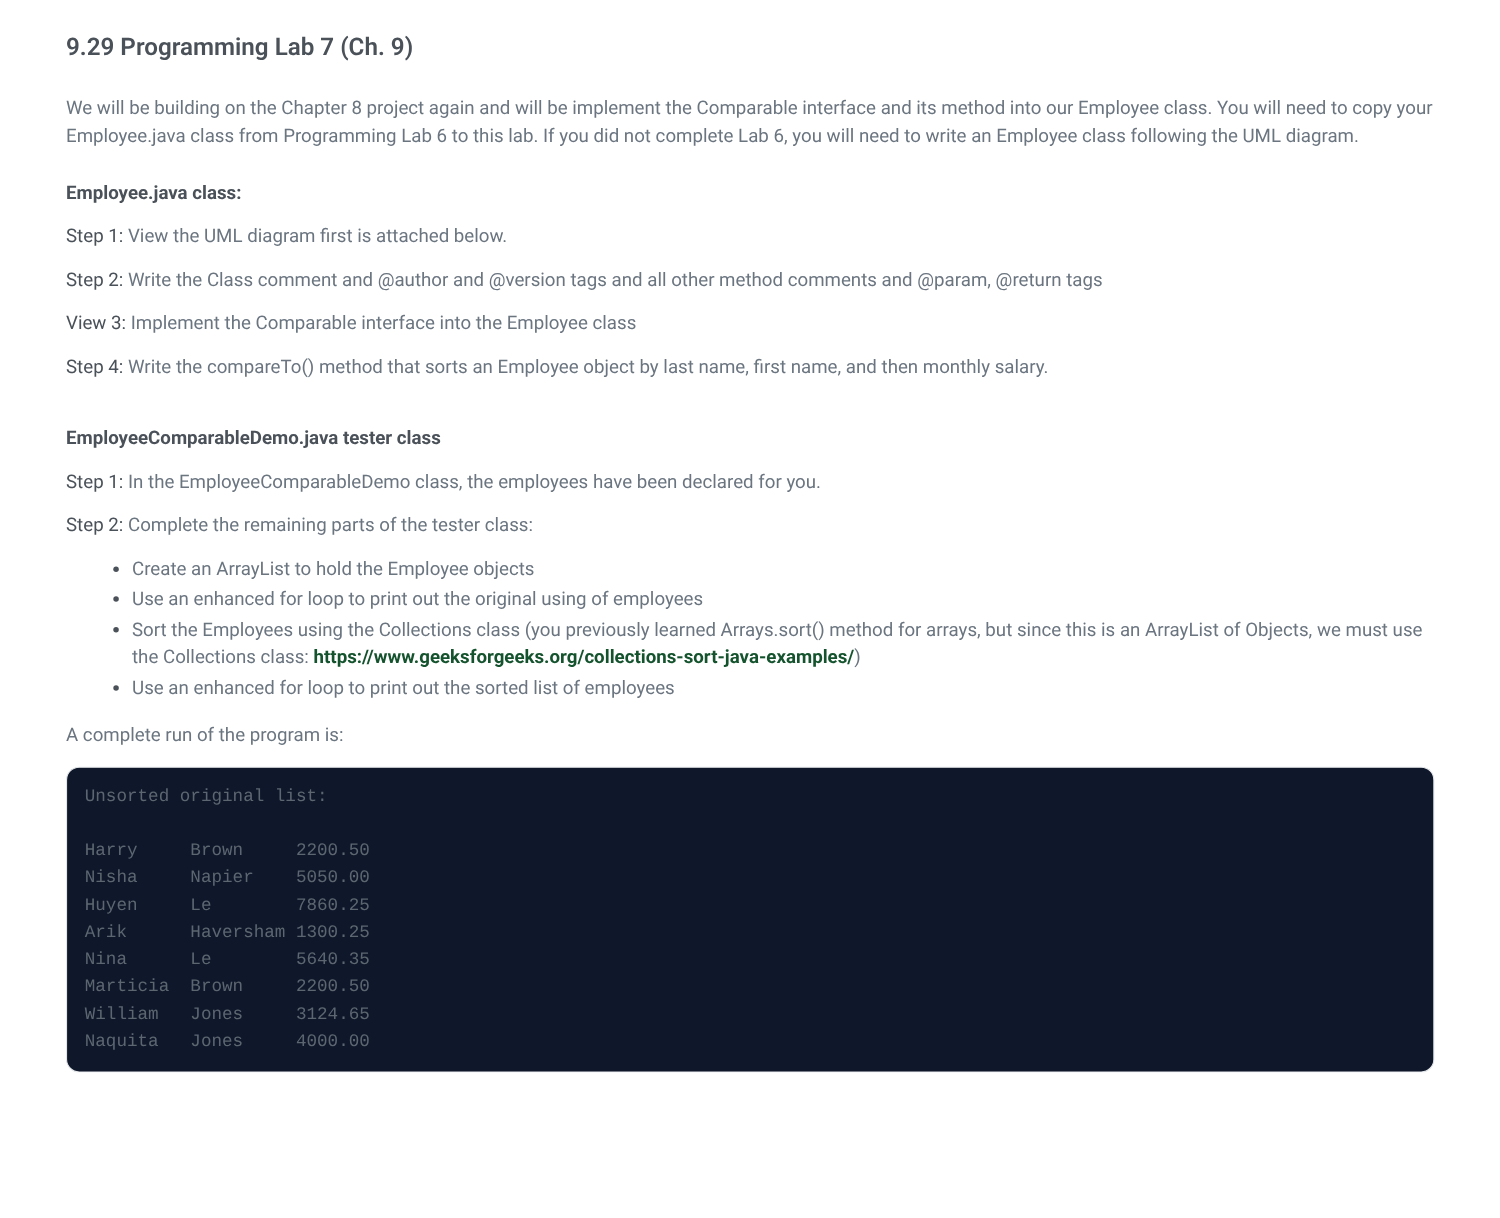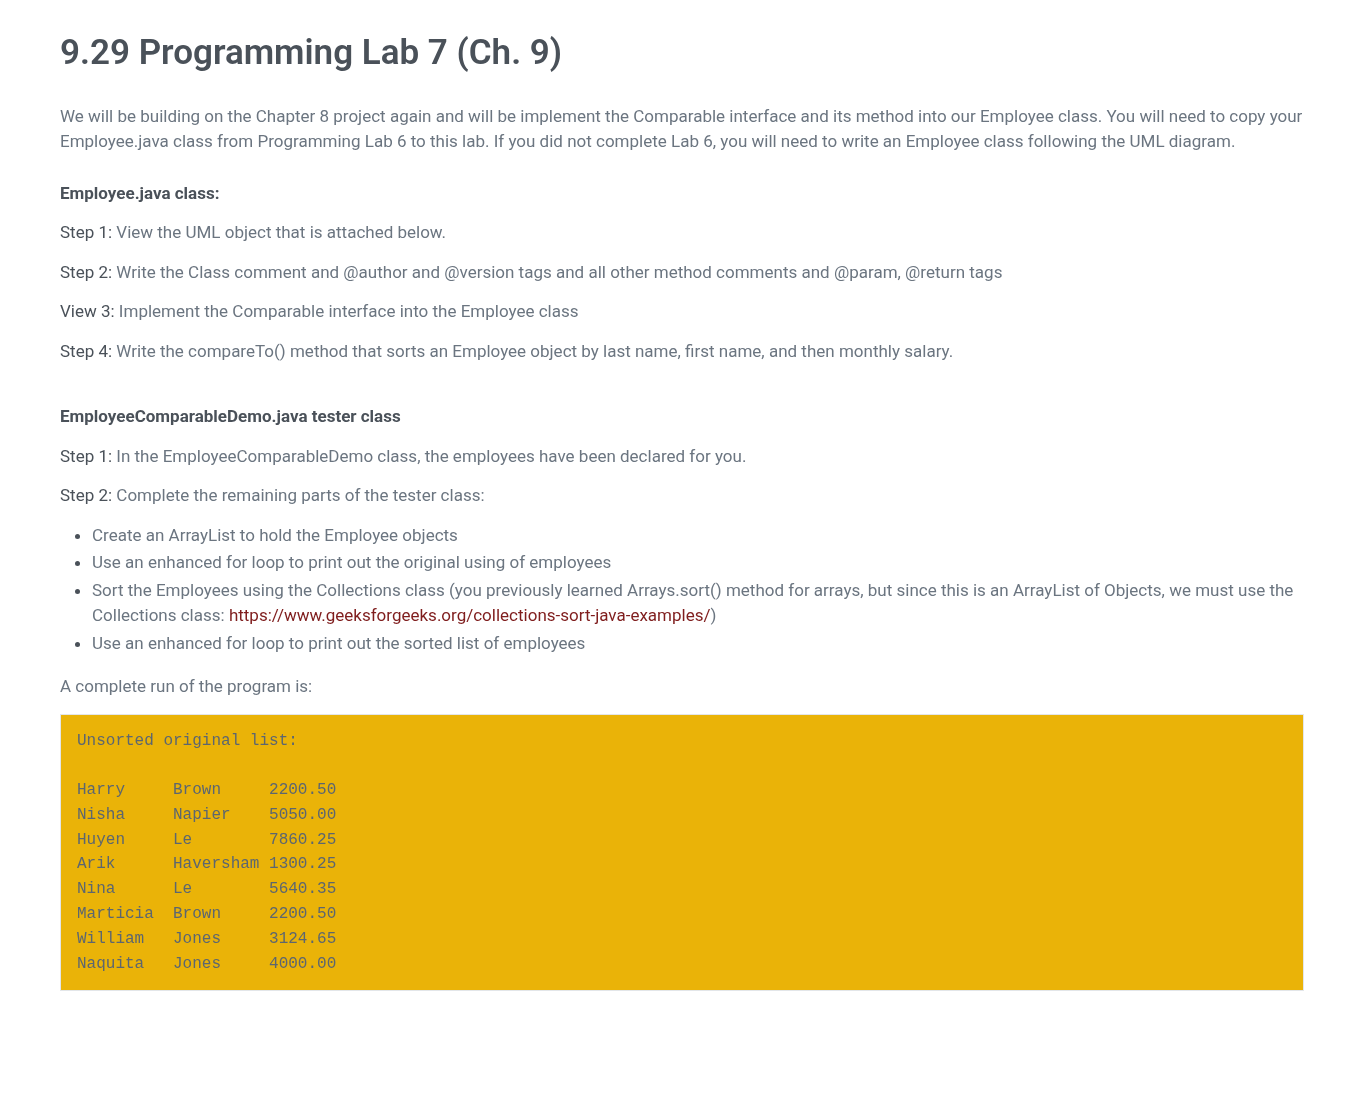--- a/index.html
+++ b/index.html
@@ -10,21 +10,21 @@
     body {
       font-family: -apple-system, BlinkMacSystemFont, "Segoe UI", Roboto, "Helvetica Neue", Arial, sans-serif;
       background: #ffffff;
       color: #5c6670;
       width: 1364px;
       padding: 30px 60px 0 60px;
       line-height: 1.5;
       font-size: 17px;
     }
     h1 {
-      font-size: 35px;
+      font-size: 22px;
       font-weight: 600;
       color: #4a5159;
       margin-bottom: 28px;
       line-height: 1.3;
     }
     p {
       margin-bottom: 14px;
       color: #6b7580;
     }
     .bold {
@@ -38,39 +38,39 @@
     .section-header {
       font-weight: 700;
       color: #4a5159;
       margin-bottom: 14px;
       margin-top: 6px;
     }
     .spacer {
       height: 20px;
     }
     ul {
-      margin-left: 32px;
+      margin-left: 60px;
       margin-bottom: 18px;
       color: #6b7580;
     }
     ul li {
       margin-bottom: 2px;
       line-height: 1.5;
     }
     ul li::marker {
       color: #4a5159;
     }
     .link-bold {
-      font-weight: 400;
-      color: #7f1d1d;
+      font-weight: 700;
+      color: #14532d;
     }
     .code-block {
-      background: #eab308;
+      background: #0f172a;
       border: 1px solid #e3e6e9;
-      border-radius: 0;
+      border-radius: 12px;
       padding: 14px 16px;
       font-family: "Courier New", Courier, monospace;
       font-size: 16px;
       color: #5c6670;
       white-space: pre;
       line-height: 1.55;
       margin-top: 10px;
     }
     .intro {
       margin-bottom: 26px;
@@ -79,21 +79,21 @@
 </head>
 <body>
 
 <h1>9.29 Programming Lab 7 (Ch. 9)</h1>
 
 <p class="intro">We will be building on the Chapter 8 project again and will be implement the Comparable interface and its method into our Employee class. You will need to copy your Employee.java class from Programming Lab 6 to this lab. If you did not complete Lab 6, you will need to write an Employee class following the UML diagram.</p>
 
 <p class="section-header">Employee.java class:</p>
 
 <p class="step-line">
-  <span class="bold">Step 1:</span><span> View the UML object that is attached below.</span>
+  <span class="bold">Step 1:</span><span> View the UML diagram first is attached below.</span>
 </p>
 
 <p class="step-line">
   <span class="bold">Step 2:</span><span> Write the Class comment and @author and @version tags and all other method comments and @param, @return tags</span>
 </p>
 
 <p class="step-line">
   <span class="bold">View 3:</span><span> Implement the Comparable interface into the Employee class</span>
 </p>
 

